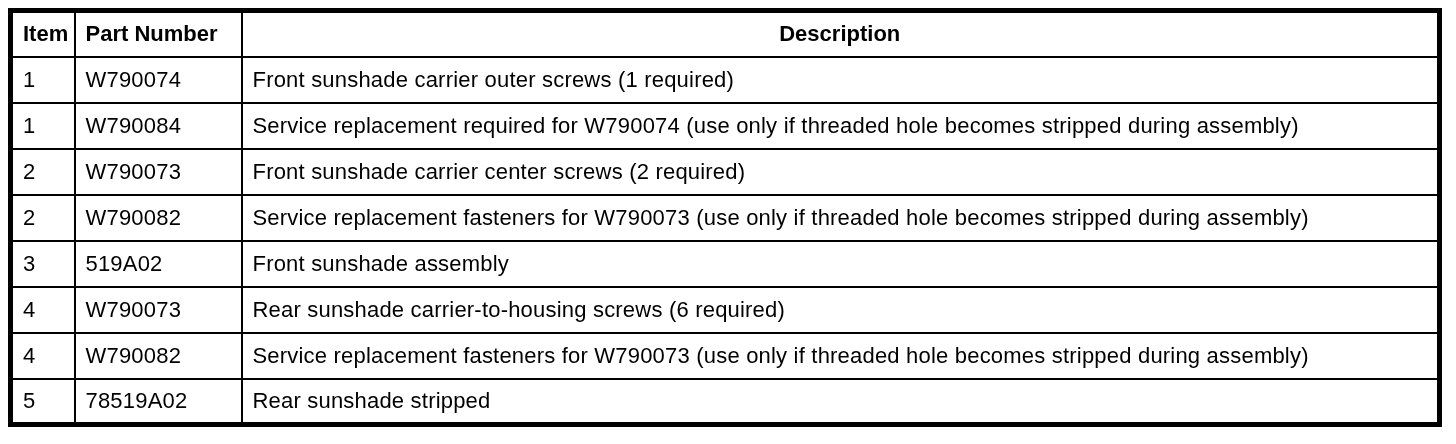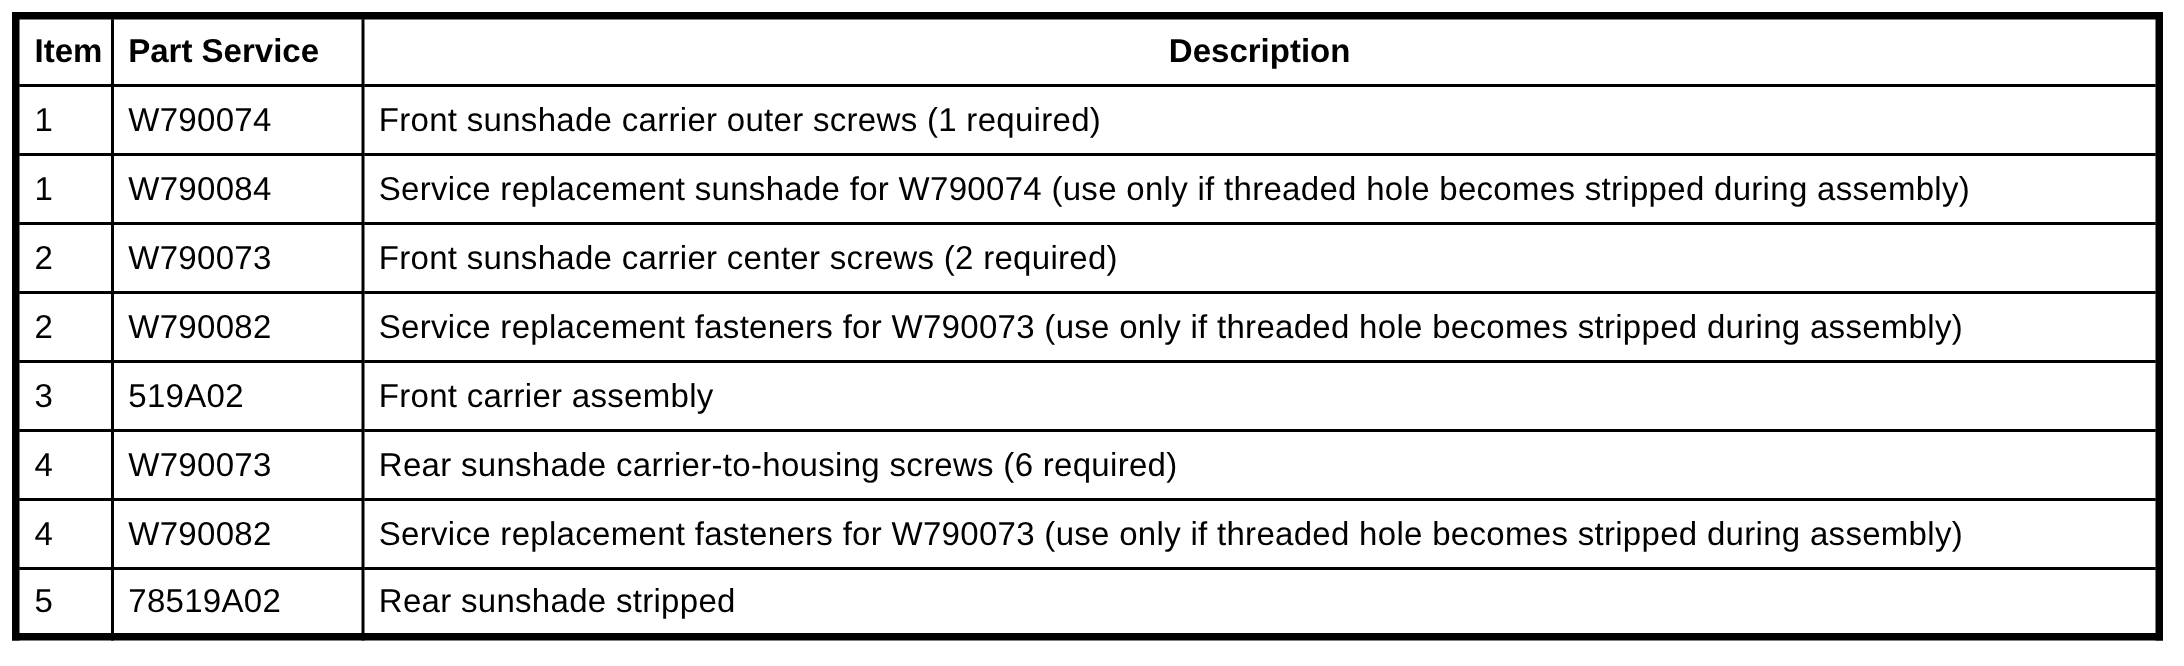--- a/index.html
+++ b/index.html
@@ -65,53 +65,53 @@
 <div class="page">
   <table class="parts-table">
     <colgroup>
       <col class="col-item">
       <col class="col-part">
       <col class="col-desc">
     </colgroup>
     <thead>
       <tr>
         <th class="th-item">Item</th>
-        <th class="th-part">Part Service</th>
+        <th class="th-part">Part Number</th>
         <th class="th-desc">Description</th>
       </tr>
     </thead>
     <tbody>
   <tr>
     <td>1</td>
     <td>W790074</td>
     <td>Front sunshade carrier outer screws (1 required)</td>
   </tr>
 
   <tr>
     <td>1</td>
     <td>W790084</td>
-    <td>Service replacement sunshade for W790074 (use only if threaded hole becomes stripped during assembly)</td>
+    <td>Service replacement required for W790074 (use only if threaded hole becomes stripped during assembly)</td>
   </tr>
 
   <tr>
     <td>2</td>
     <td>W790073</td>
     <td>Front sunshade carrier center screws (2 required)</td>
   </tr>
 
   <tr>
     <td>2</td>
     <td>W790082</td>
     <td>Service replacement fasteners for W790073 (use only if threaded hole becomes stripped during assembly)</td>
   </tr>
 
   <tr>
     <td>3</td>
     <td>519A02</td>
-    <td>Front carrier assembly</td>
+    <td>Front sunshade assembly</td>
   </tr>
 
   <tr>
     <td>4</td>
     <td>W790073</td>
     <td>Rear sunshade carrier-to-housing screws (6 required)</td>
   </tr>
 
   <tr>
     <td>4</td>

